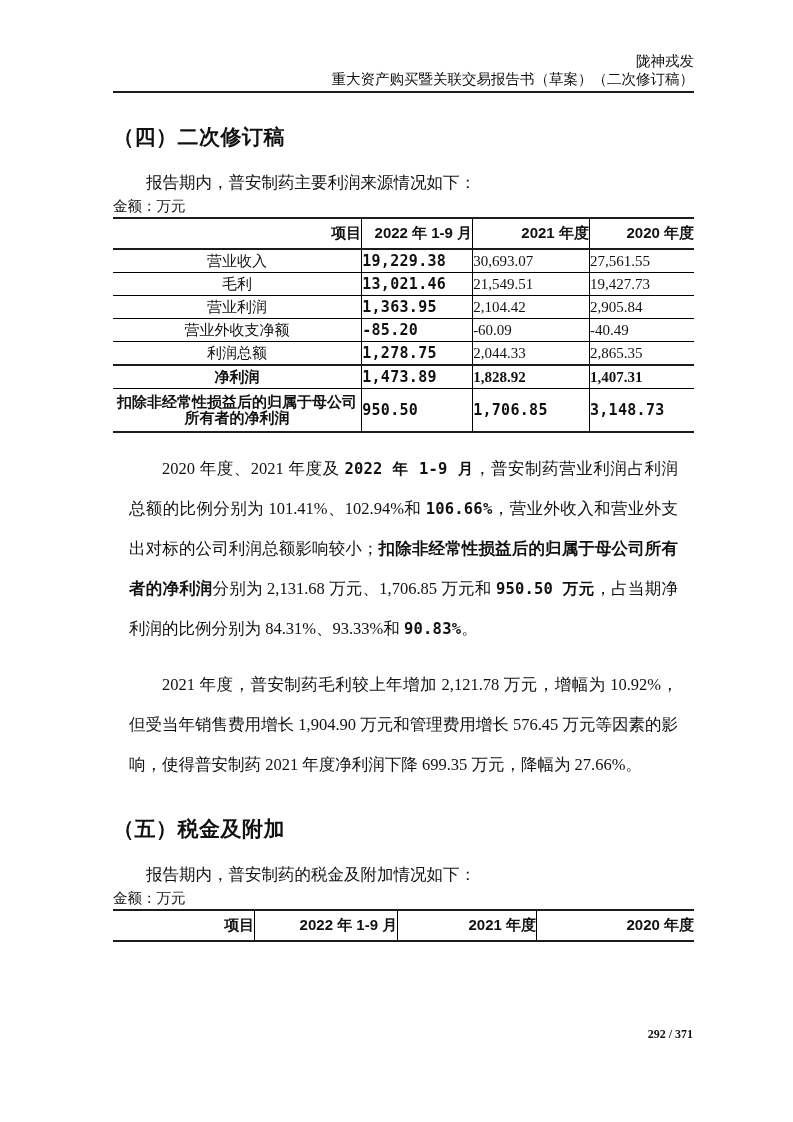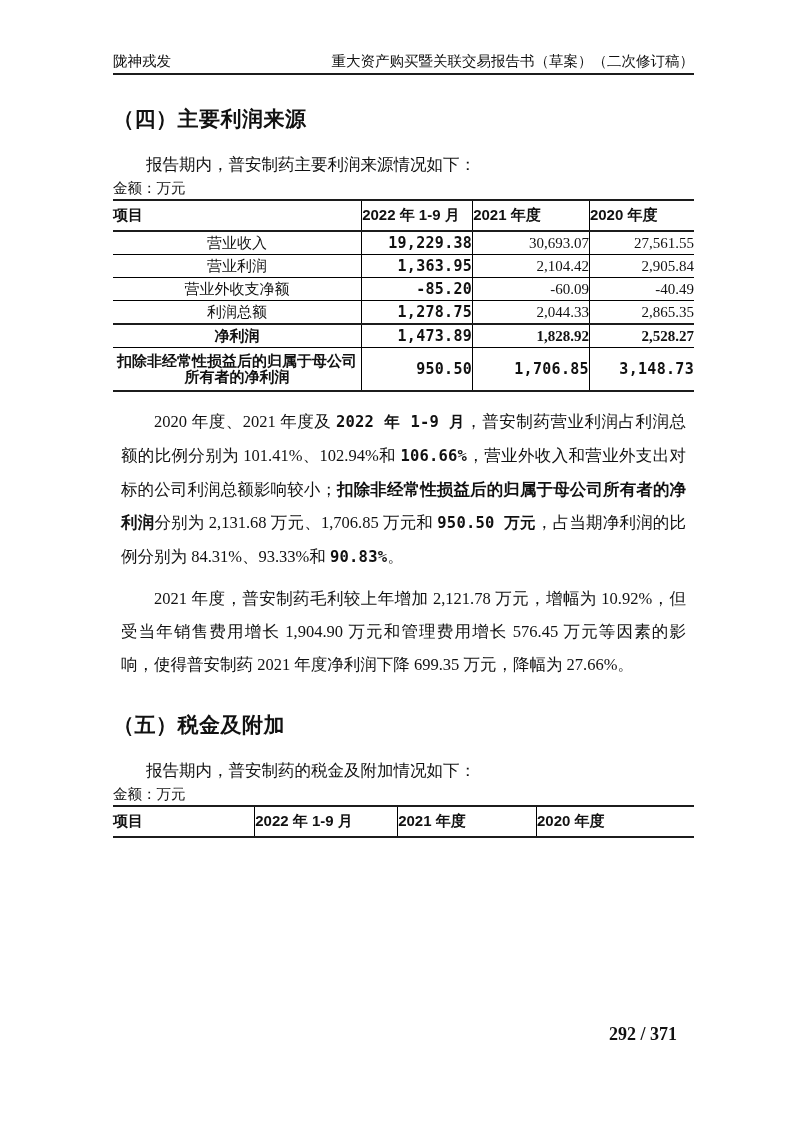--- a/index.html
+++ b/index.html
@@ -5,66 +5,67 @@
   html,body{margin:0;padding:0;background:#ffffff;}
   .page{
     position:relative;width:793px;height:1122px;background:#fff;box-sizing:border-box;
     padding:52px 99px 0 113px;color:#111;
     font-family:"Liberation Serif","DejaVu Serif",serif;
   }
   .doc-header{
     display:flex;justify-content:space-between;align-items:flex-end;
     font-size:14.5px;line-height:18px;padding-bottom:3px;
     border-bottom:2.5px solid #1c1c1c;
+    flex-direction:column;
   }
   .sec-h{
     font-family:"Liberation Sans","DejaVu Sans",sans-serif;
     font-size:21px;font-weight:700;margin:30px 0 0 0;line-height:28px;letter-spacing:0.5px;
   }
   .sec-h.second{}
   .intro{font-size:16.5px;line-height:22px;margin:21px 0 0 0;text-indent:2em;}
   .unit{font-size:14.5px;line-height:18px;padding-right:14px;margin-top:3px;}
   table.fin{
     width:100%;border-collapse:collapse;table-layout:fixed;margin-top:2px;
     border-top:2.5px solid #1c1c1c;border-bottom:2.5px solid #1c1c1c;
   }
   table.fin th{
     font-family:"Liberation Sans","DejaVu Sans",sans-serif;
-    font-size:15px;font-weight:700;text-align:left;height:29px;
+    font-size:15px;font-weight:700;text-align:right;height:29px;
     border-bottom:2px solid #1c1c1c;padding:0;
   }
   table.fin td{font-size:15px;height:22px;padding:0 0;}
   table.fin th + th, table.fin td + td{border-left:1.2px solid #000;}
   table.fin tbody tr + tr td{border-top:1px solid #000;}
   table.fin tbody tr.thick-top td{border-top:2px solid #1c1c1c;}
   table.fin tbody tr.tall td{height:42px;}
   td.lbl{text-align:center;}
-  td.num{text-align:right;padding-right:7px;}
+  td.num{text-align:left;padding-right:7px;}
   .m{font-family:"DejaVu Sans Mono",monospace;font-weight:700;font-size:14px;letter-spacing:0.3px;}
   .sb{font-weight:700;}
   td.kai{font-weight:700;font-family:"Liberation Sans","DejaVu Sans",sans-serif;}
   td.small-lbl{font-size:13.5px;line-height:16px;padding:3px 6px;}
   .paras{margin-top:13px;}
-  p.body{font-size:16.5px;line-height:33px;margin:8px;text-align:justify;text-indent:2em;}
+  p.body{font-size:16.5px;line-height:40px;margin:16px;text-align:justify;text-indent:2em;}
   p.body + p.body{margin-top:4px;}
   .b{font-weight:700;font-family:"DejaVu Sans Mono","Liberation Sans",sans-serif;font-size:15.5px;letter-spacing:0.2px;}
   .k{font-weight:700;}
-  .footer{position:absolute;top:1026px;right:116px;font-size:18px;font-weight:700;line-height:16px;}
+  .footer{position:absolute;top:1026px;right:100px;font-size:12px;font-weight:700;line-height:16px;}
 </style>
 </head>
 <body>
 
 <div class="page">
 
   <div class="doc-header">
     <span>陇神戎发</span>
     <span>重大资产购买暨关联交易报告书（草案）（二次修订稿）</span>
   </div>
 
-  <h2 class="sec-h">（四）主要利润来源</h2>
+  <h2 class="sec-h">（四）二次修订稿</h2>
 
   <p class="intro">报告期内，普安制药主要利润来源情况如下：</p>
 
   <div class="unit">金额：万元</div>
 
   <table class="fin">
     <colgroup>
       <col style="width:42.8%">
         <col style="width:19.1%">
         <col style="width:20.1%">
@@ -79,20 +80,26 @@
         </tr>
       </thead>
     <tbody id="t1-body">
         <tr>
           <td class="lbl">营业收入</td>
           <td class="num m">19,229.38</td>
           <td class="num s">30,693.07</td>
           <td class="num s">27,561.55</td>
         </tr>
         <tr>
+          <td class="lbl">毛利</td>
+          <td class="num m">13,021.46</td>
+          <td class="num s">21,549.51</td>
+          <td class="num s">19,427.73</td>
+        </tr>
+        <tr>
           <td class="lbl">营业利润</td>
           <td class="num m">1,363.95</td>
           <td class="num s">2,104.42</td>
           <td class="num s">2,905.84</td>
         </tr>
         <tr>
           <td class="lbl">营业外收支净额</td>
           <td class="num m">-85.20</td>
           <td class="num s">-60.09</td>
           <td class="num s">-40.49</td>
@@ -100,21 +107,21 @@
         <tr>
           <td class="lbl">利润总额</td>
           <td class="num m">1,278.75</td>
           <td class="num s">2,044.33</td>
           <td class="num s">2,865.35</td>
         </tr>
         <tr class="thick-top">
           <td class="lbl kai">净利润</td>
           <td class="num m">1,473.89</td>
           <td class="num sb">1,828.92</td>
-          <td class="num sb">2,528.27</td>
+          <td class="num sb">1,407.31</td>
         </tr>
         <tr class="tall">
           <td class="lbl kai small-lbl">扣除非经常性损益后的归属于母公司所有者的净利润</td>
           <td class="num m">950.50</td>
           <td class="num m">1,706.85</td>
           <td class="num m">3,148.73</td>
         </tr>
       </tbody>
   </table>
 

